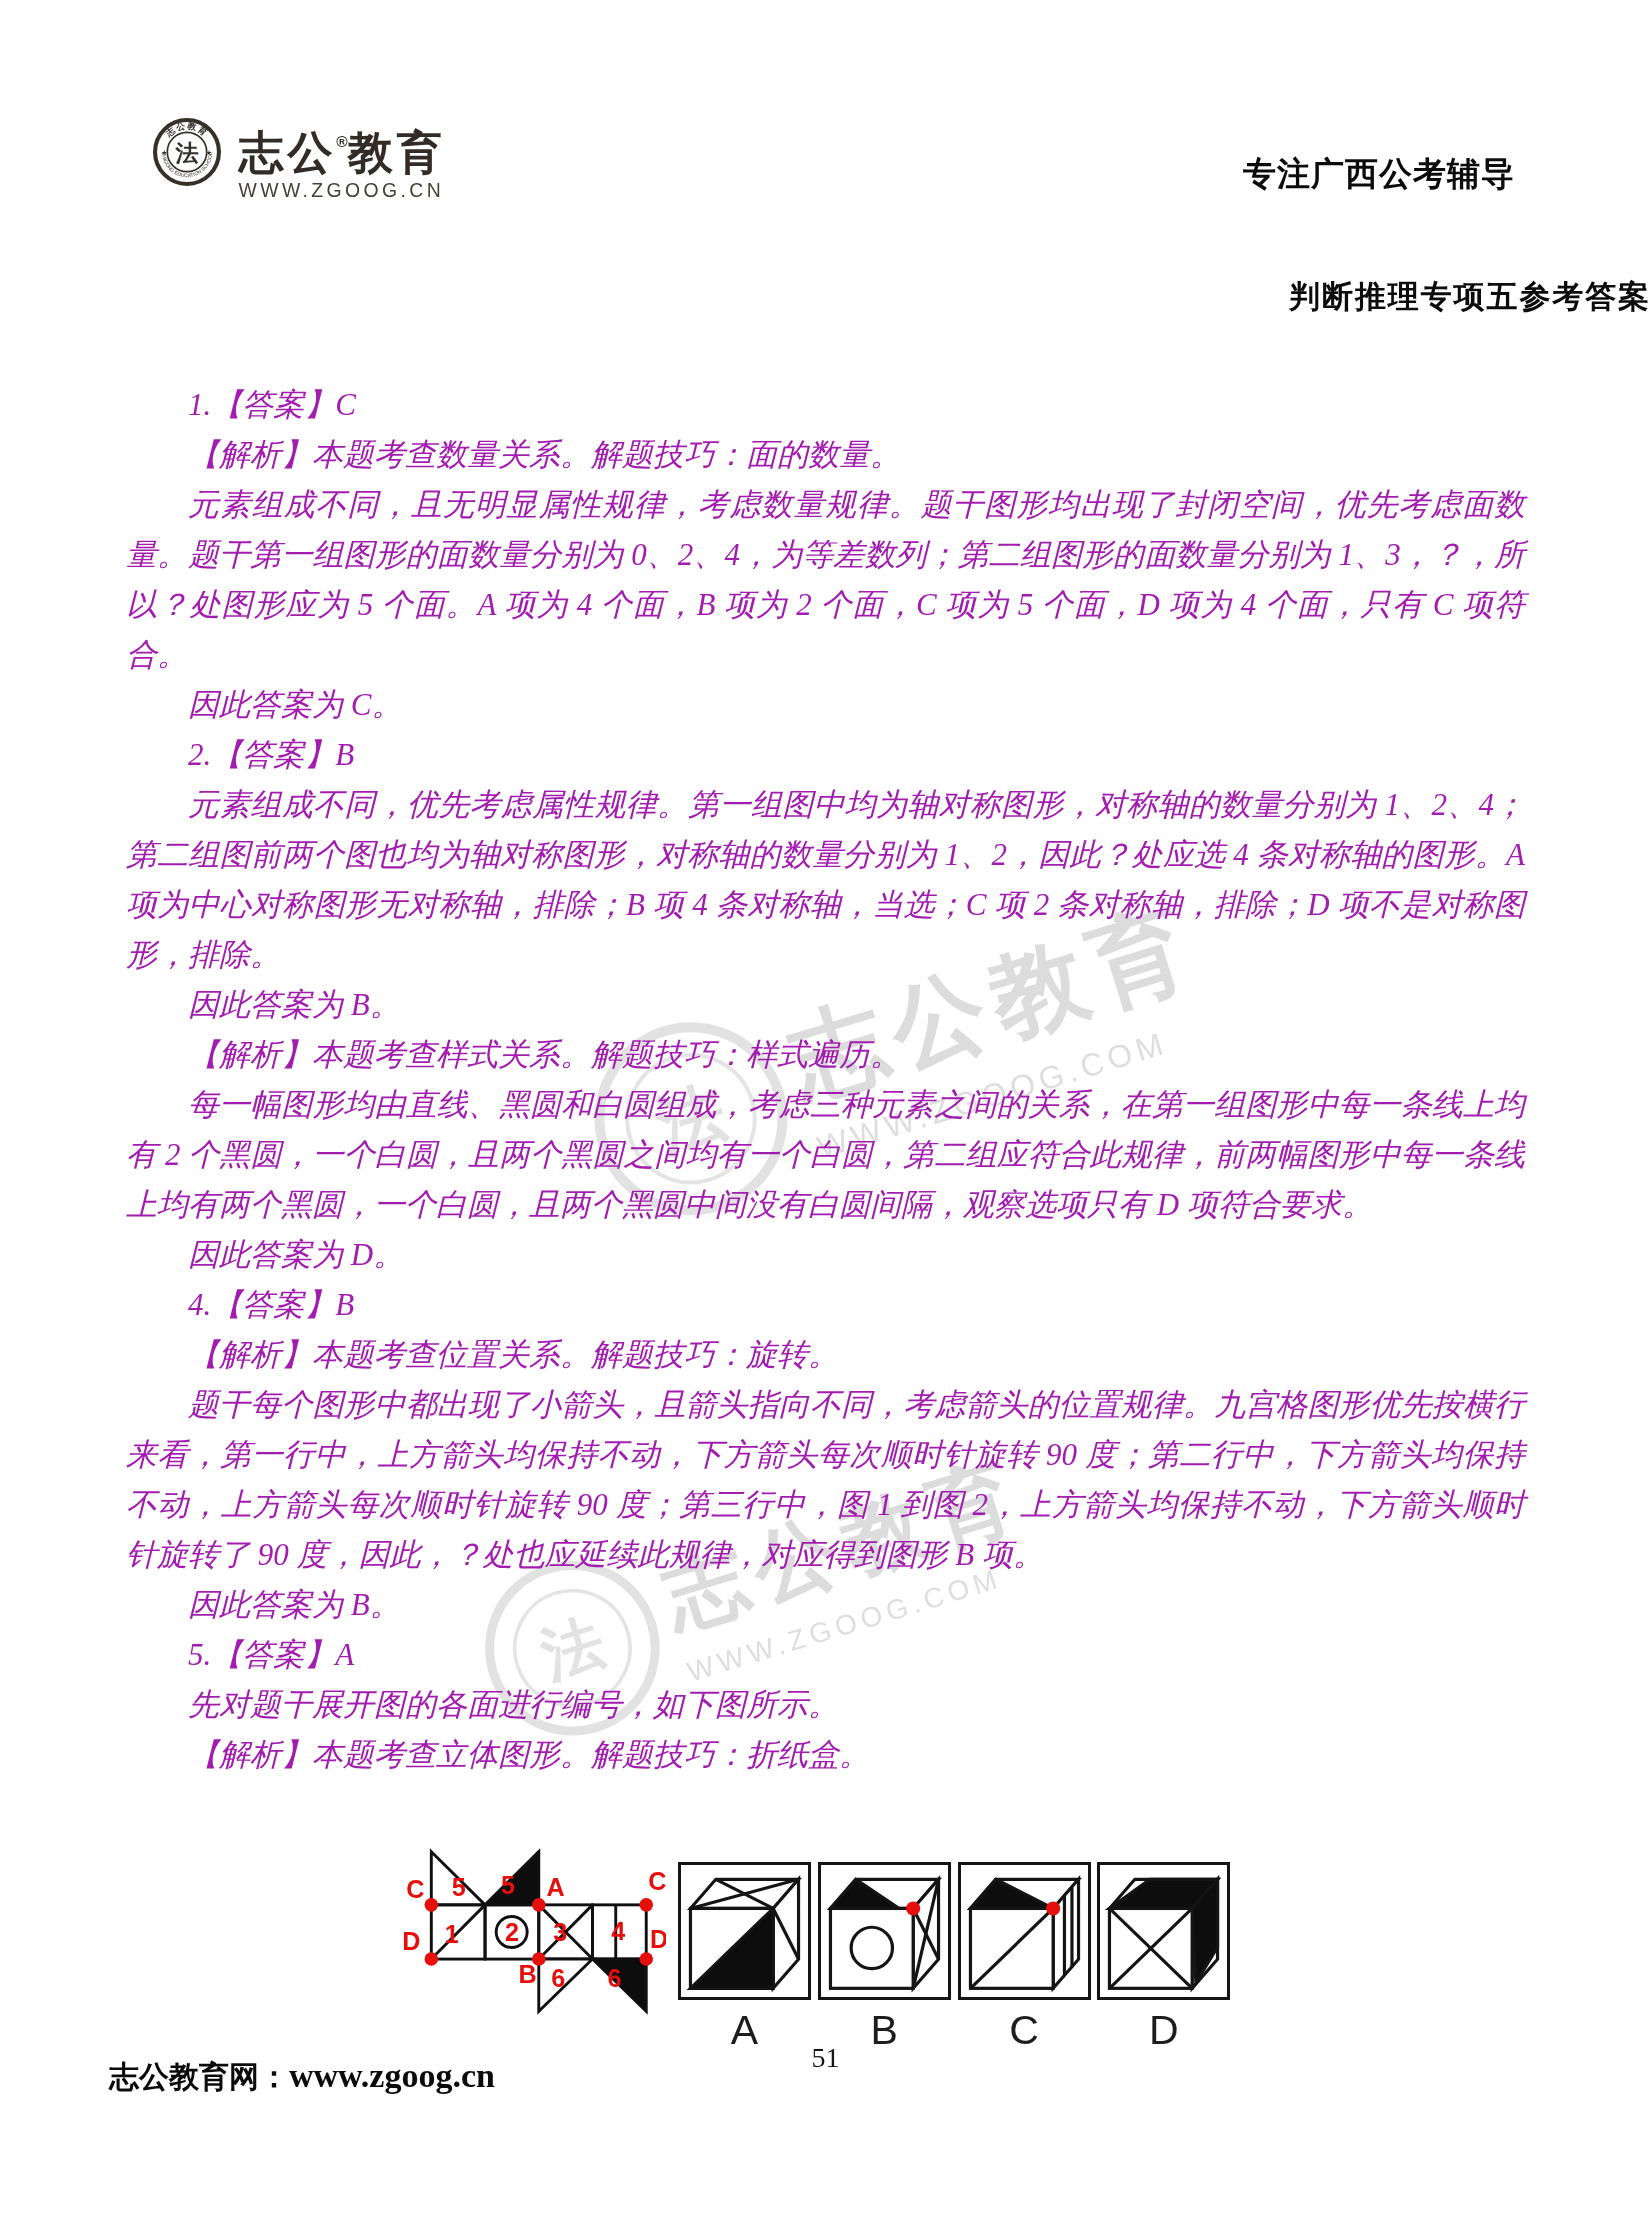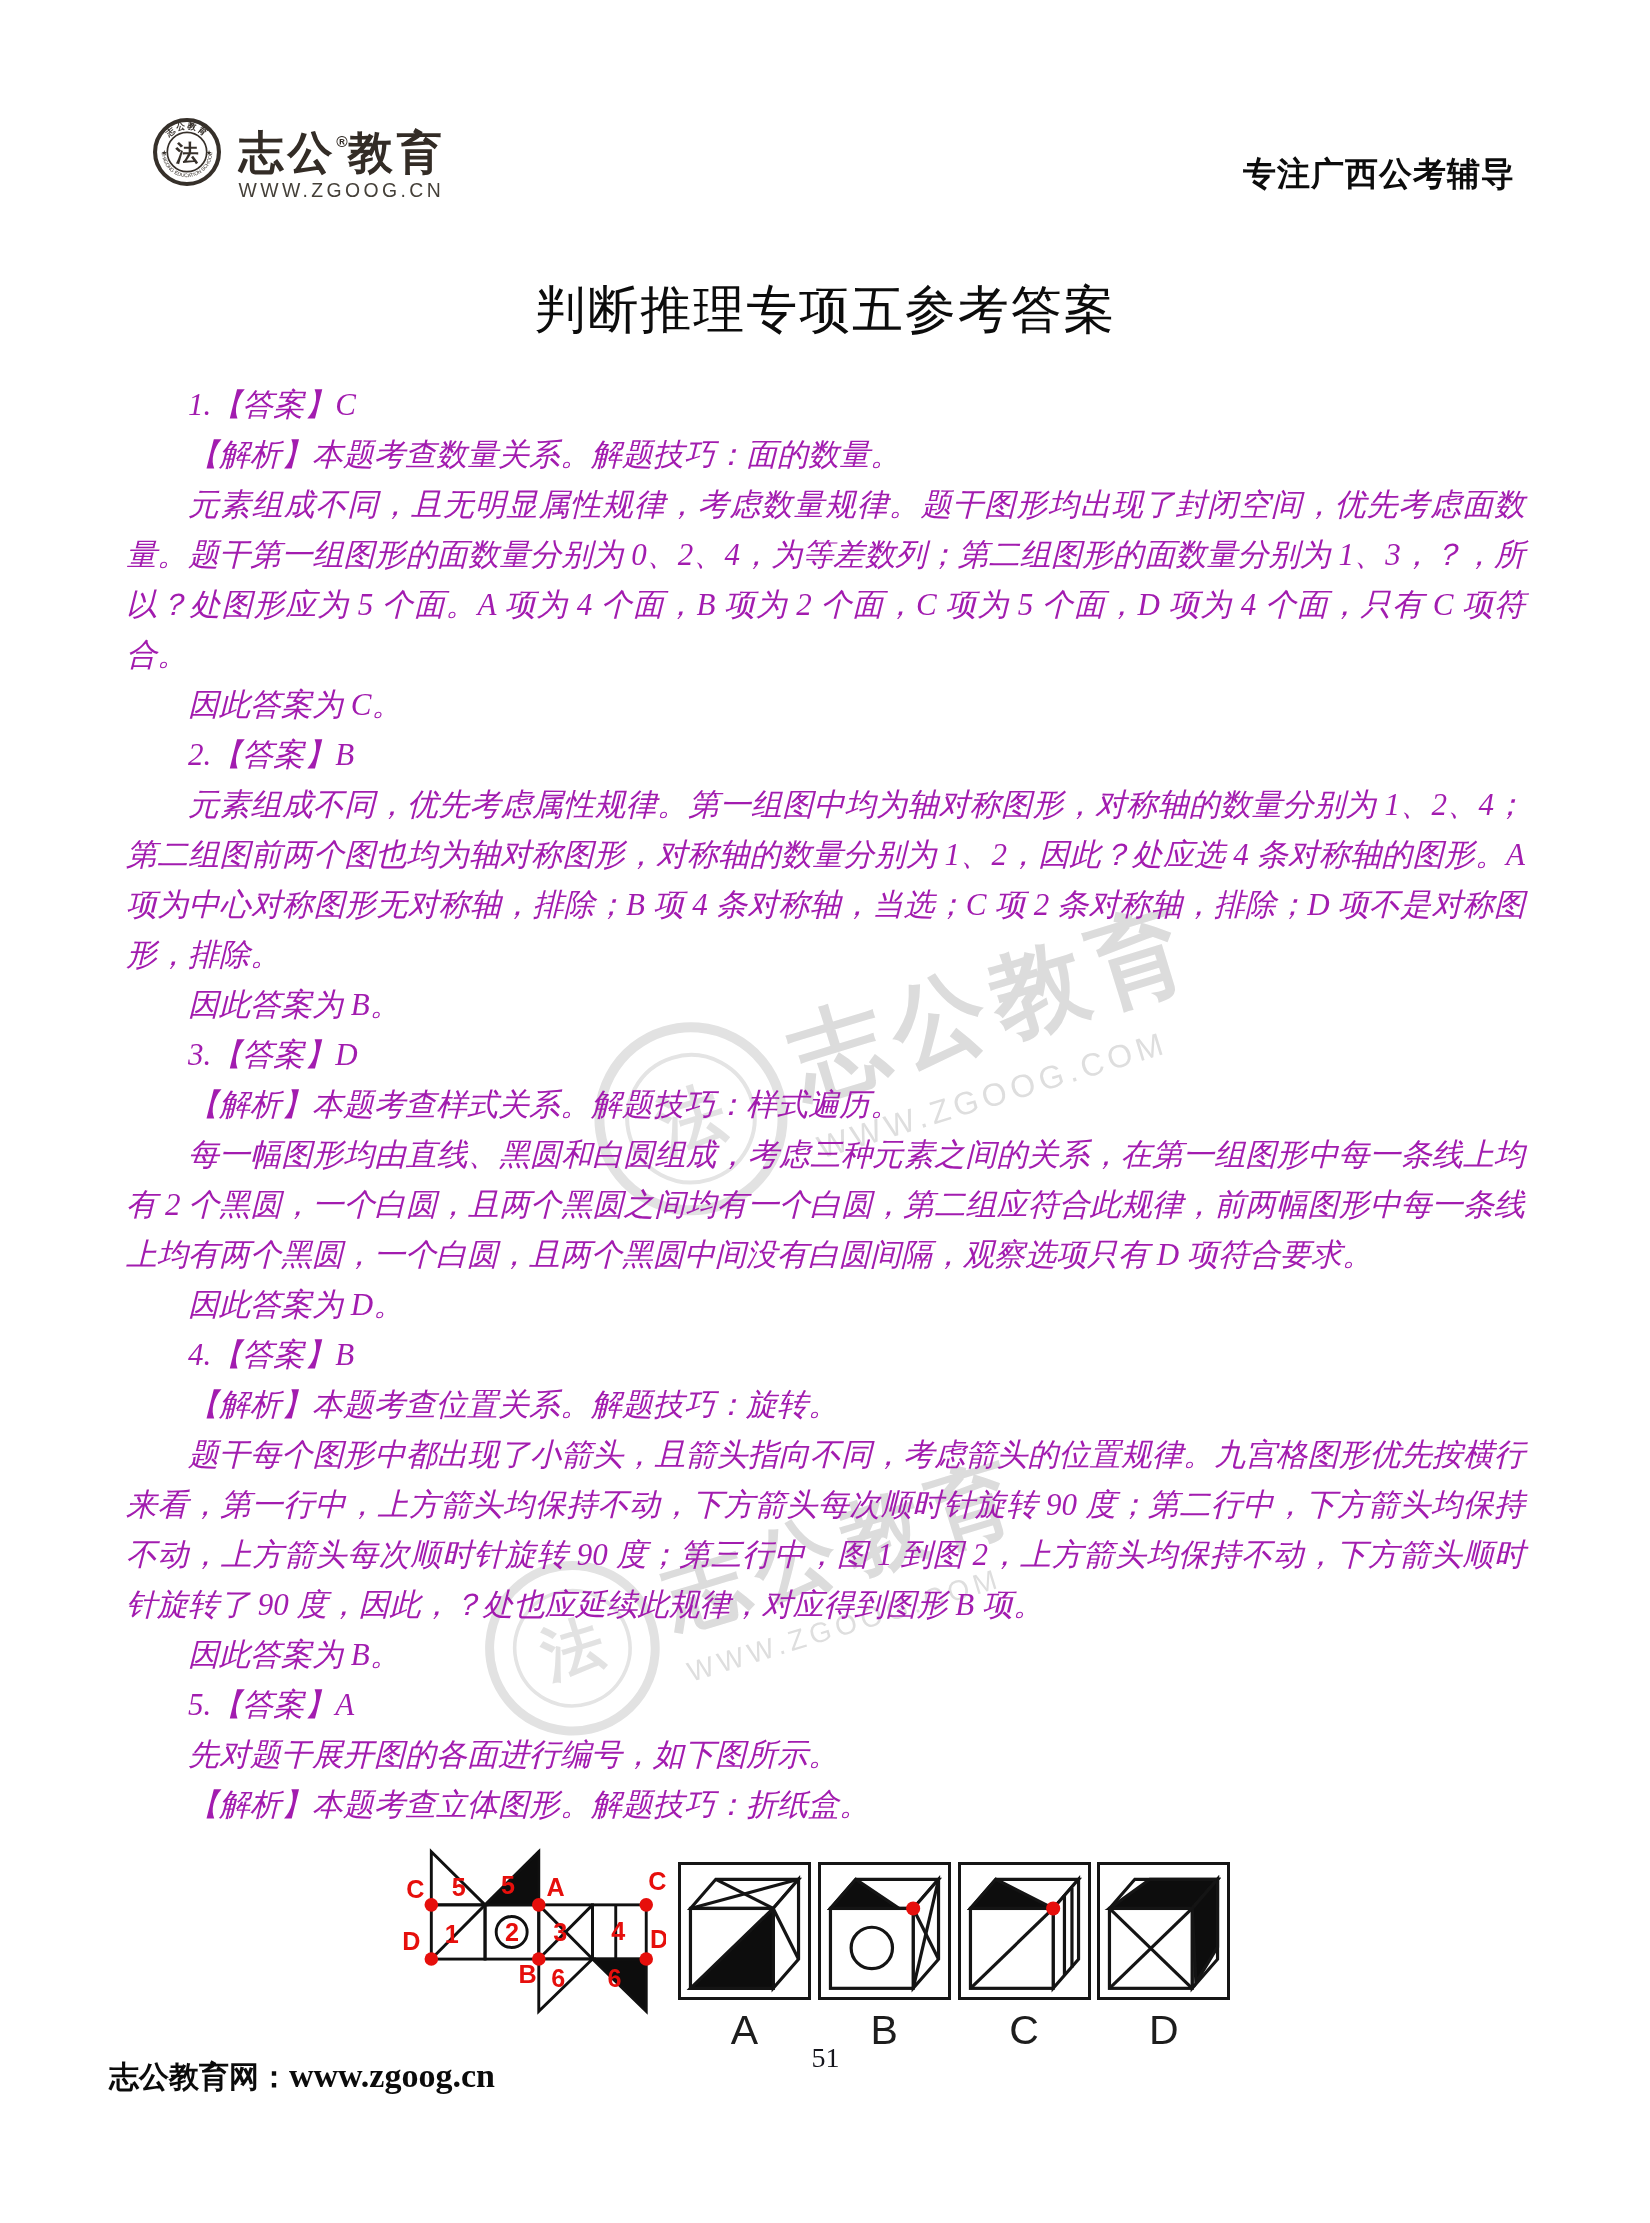--- a/index.html
+++ b/index.html
@@ -12,22 +12,22 @@
   .seal{width:68px;height:68px;}
   .brand-block{margin-left:17.5px;}
   .brand-line{font-family:"Liberation Sans",sans-serif;font-weight:bold;font-size:45px;
     line-height:47px;color:#332c26;letter-spacing:3.9px;white-space:nowrap;}
   .brand-line sup{font-size:15.5px;vertical-align:21.3px;letter-spacing:0;}
   .brand-site{font-family:"Liberation Sans",sans-serif;font-size:19.4px;color:#454039;
     letter-spacing:3.4px;margin-top:2.9px;}
   .slogan{position:absolute;right:136px;top:152px;font-size:33px;font-weight:bold;
     color:#0c0c0c;z-index:2;letter-spacing:1px;}
   
-  .doc-title{position:absolute;left:0;top:276px;width:100%;text-align:center;
-    font-size:51px;font-weight:normal;color:#0c0c0c;letter-spacing:1.9px;z-index:2;}
+  .doc-title{position:absolute;left:0;top:276px;width:100%;text-align:right;
+    font-size:31px;font-weight:bold;color:#0c0c0c;letter-spacing:1.9px;z-index:2;}
   
   .body-text{position:absolute;left:126px;top:380px;width:1399px;z-index:2;}
   .body-text p{margin:0;font-size:31px;line-height:50px;text-align:justify;
     text-indent:2em;color:#a21caf;font-style:italic;}
   
   .watermark{position:absolute;display:flex;align-items:center;z-index:1;
     transform:rotate(-17deg);pointer-events:none;}
   .wm-seal{flex:0 0 auto;}
   .wm-text{margin-left:13.6px;}
   .wm-brand{font-family:"Liberation Sans",sans-serif;font-weight:bold;color:#dcdcdc;
@@ -114,21 +114,20 @@
   <div class="doc-title">判断推理专项五参考答案</div>
 
   <div class="body-text" id="body-text">
       <p>1.【答案】C</p>
       <p>【解析】本题考查数量关系。解题技巧：面的数量。</p>
       <p>元素组成不同，且无明显属性规律，考虑数量规律。题干图形均出现了封闭空间，优先考虑面数量。题干第一组图形的面数量分别为 0、2、4，为等差数列；第二组图形的面数量分别为 1、3，？，所以？处图形应为 5 个面。A 项为 4 个面，B 项为 2 个面，C 项为 5 个面，D 项为 4 个面，只有 C 项符合。</p>
       <p>因此答案为 C。</p>
       <p>2.【答案】B</p>
       <p>元素组成不同，优先考虑属性规律。第一组图中均为轴对称图形，对称轴的数量分别为 1、2、4；第二组图前两个图也均为轴对称图形，对称轴的数量分别为 1、2，因此？处应选 4 条对称轴的图形。A 项为中心对称图形无对称轴，排除；B 项 4 条对称轴，当选；C 项 2 条对称轴，排除；D 项不是对称图形，排除。</p>
       <p>因此答案为 B。</p>
-      <p>3.【答案】D</p>
       <p>【解析】本题考查样式关系。解题技巧：样式遍历。</p>
       <p>每一幅图形均由直线、黑圆和白圆组成，考虑三种元素之间的关系，在第一组图形中每一条线上均有 2 个黑圆，一个白圆，且两个黑圆之间均有一个白圆，第二组应符合此规律，前两幅图形中每一条线上均有两个黑圆，一个白圆，且两个黑圆中间没有白圆间隔，观察选项只有 D 项符合要求。</p>
       <p>因此答案为 D。</p>
       <p>4.【答案】B</p>
       <p>【解析】本题考查位置关系。解题技巧：旋转。</p>
       <p>题干每个图形中都出现了小箭头，且箭头指向不同，考虑箭头的位置规律。九宫格图形优先按横行来看，第一行中，上方箭头均保持不动，下方箭头每次顺时针旋转 90 度；第二行中，下方箭头均保持不动，上方箭头每次顺时针旋转 90 度；第三行中，图 1 到图 2，上方箭头均保持不动，下方箭头顺时针旋转了 90 度，因此，？处也应延续此规律，对应得到图形 B 项。</p>
       <p>因此答案为 B。</p>
       <p>5.【答案】A</p>
       <p>先对题干展开图的各面进行编号，如下图所示。</p>
       <p>【解析】本题考查立体图形。解题技巧：折纸盒。</p>

